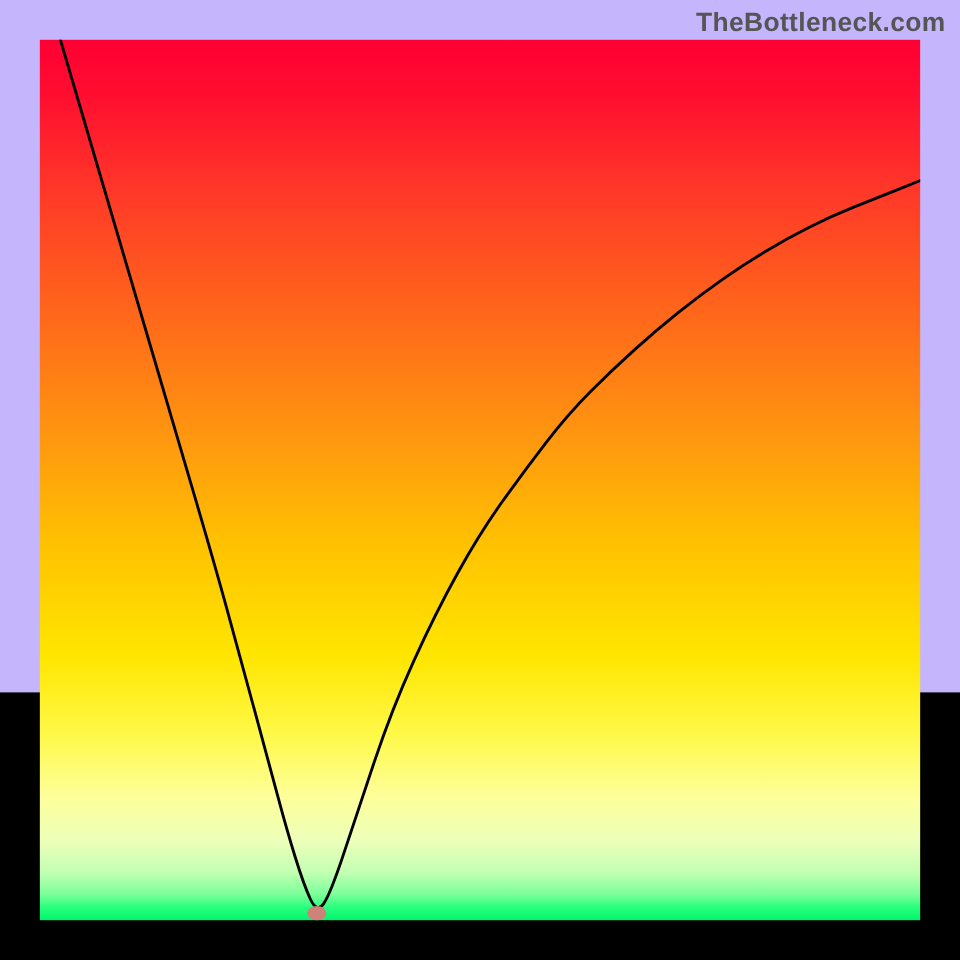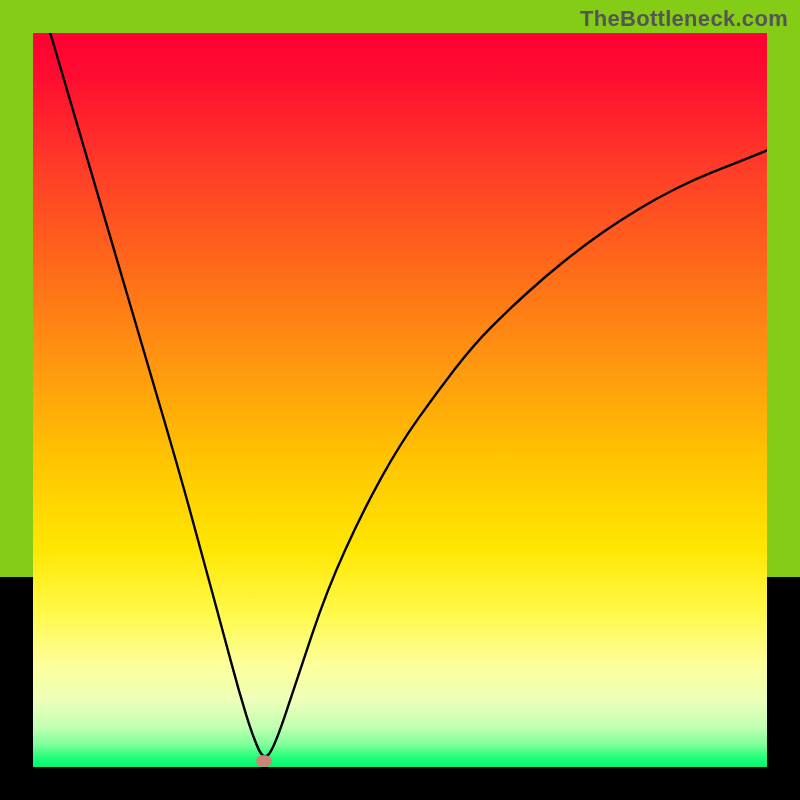--- a/index.html
+++ b/index.html
@@ -9,21 +9,21 @@
     height: 800px;
     background: #000;
     overflow: hidden;
   }
   .frame {
     position: absolute;
     left: 0;
     top: 0;
     width: 800px;
     height: 577px;
-    background: #84cc16;
+    background: #c4b5fd;
   }
   .plot-area {
     position: absolute;
     left: 33px;
     top: 33px;
     width: 734px;
     height: 734px;
     overflow: hidden;
   }
   .gradient {

